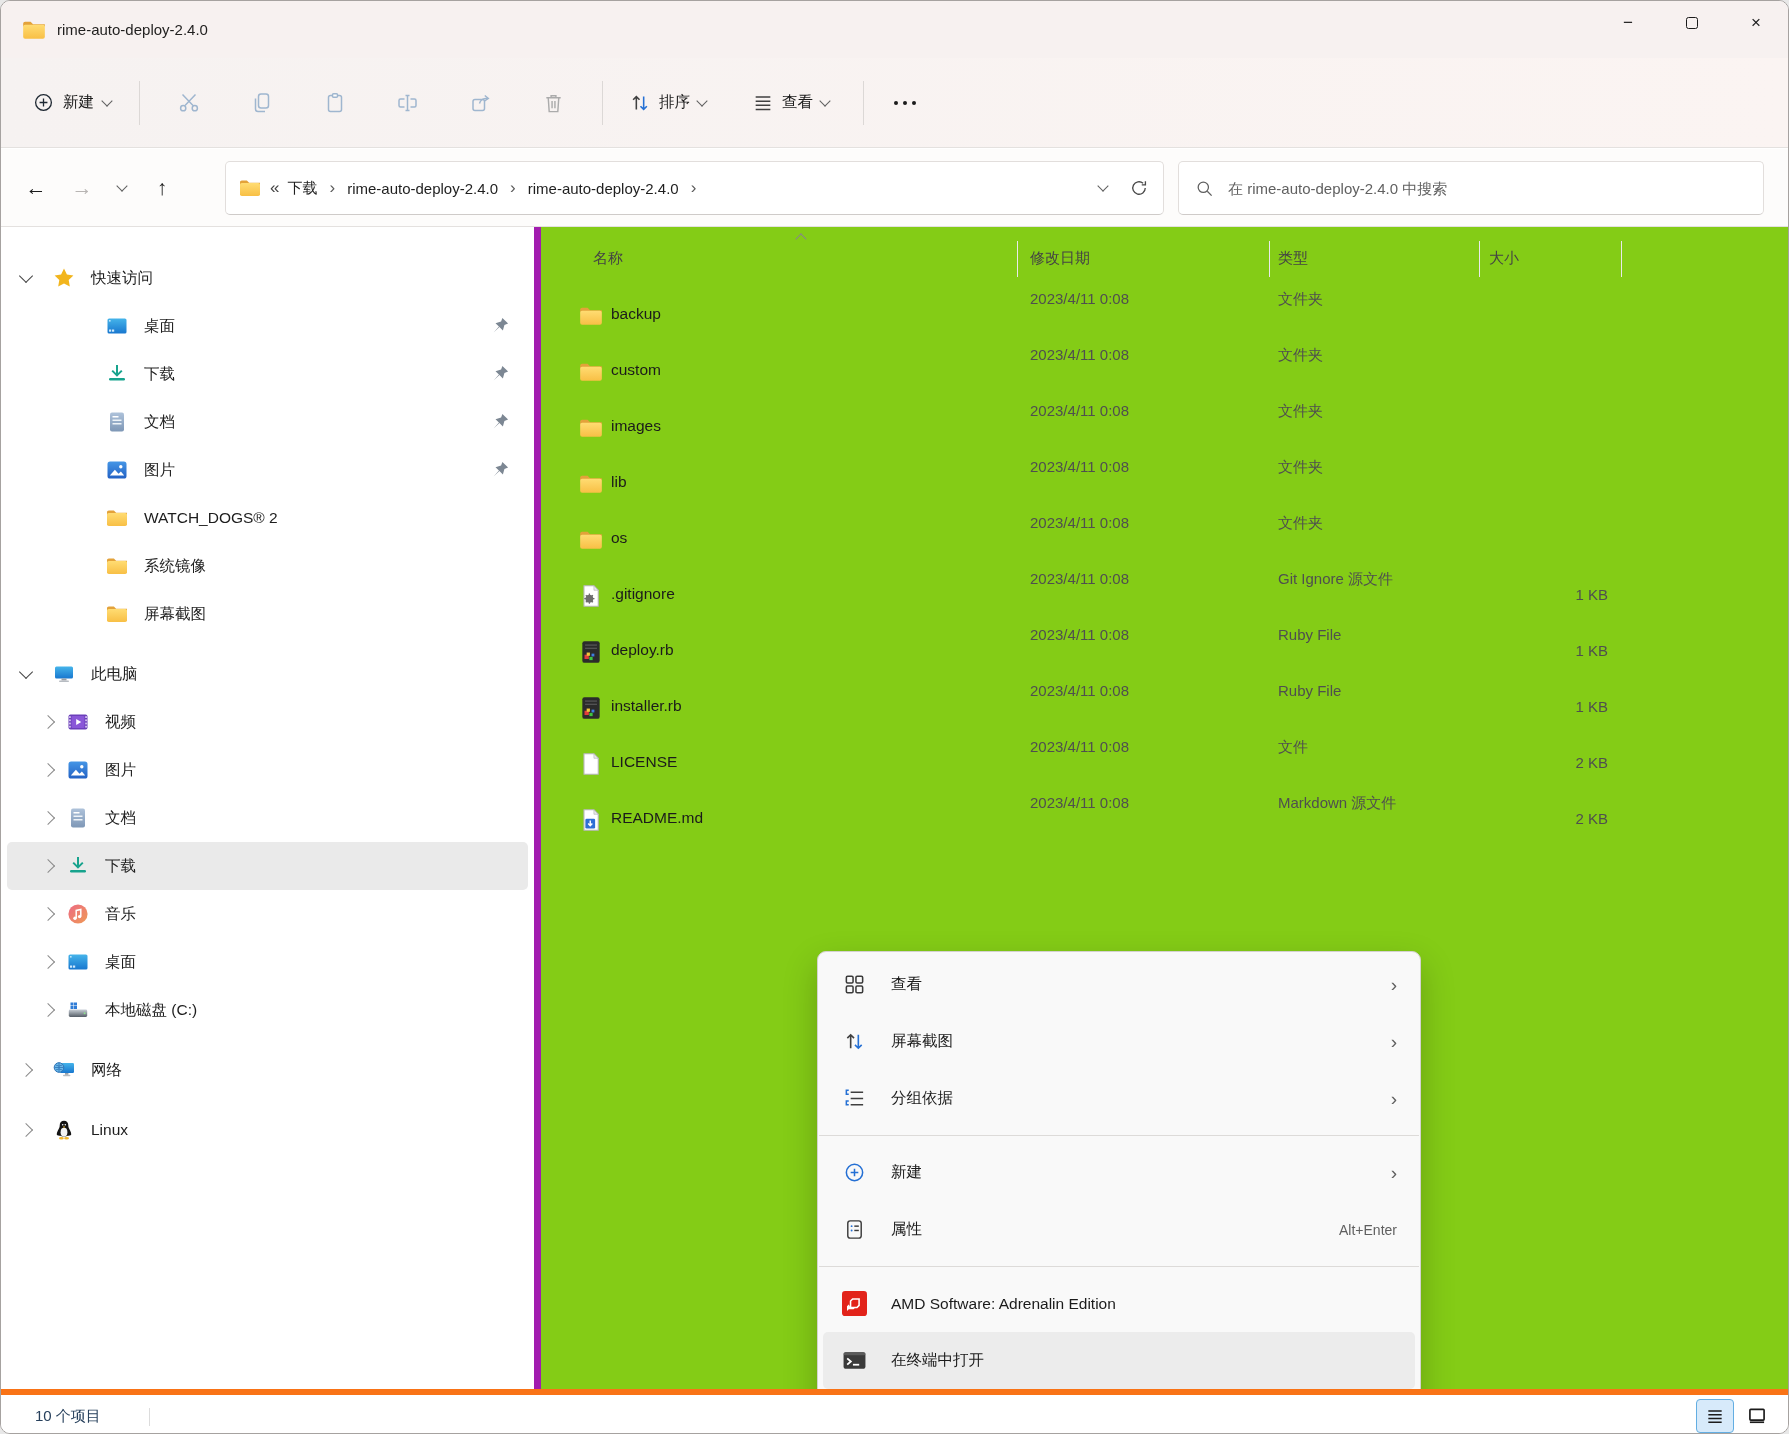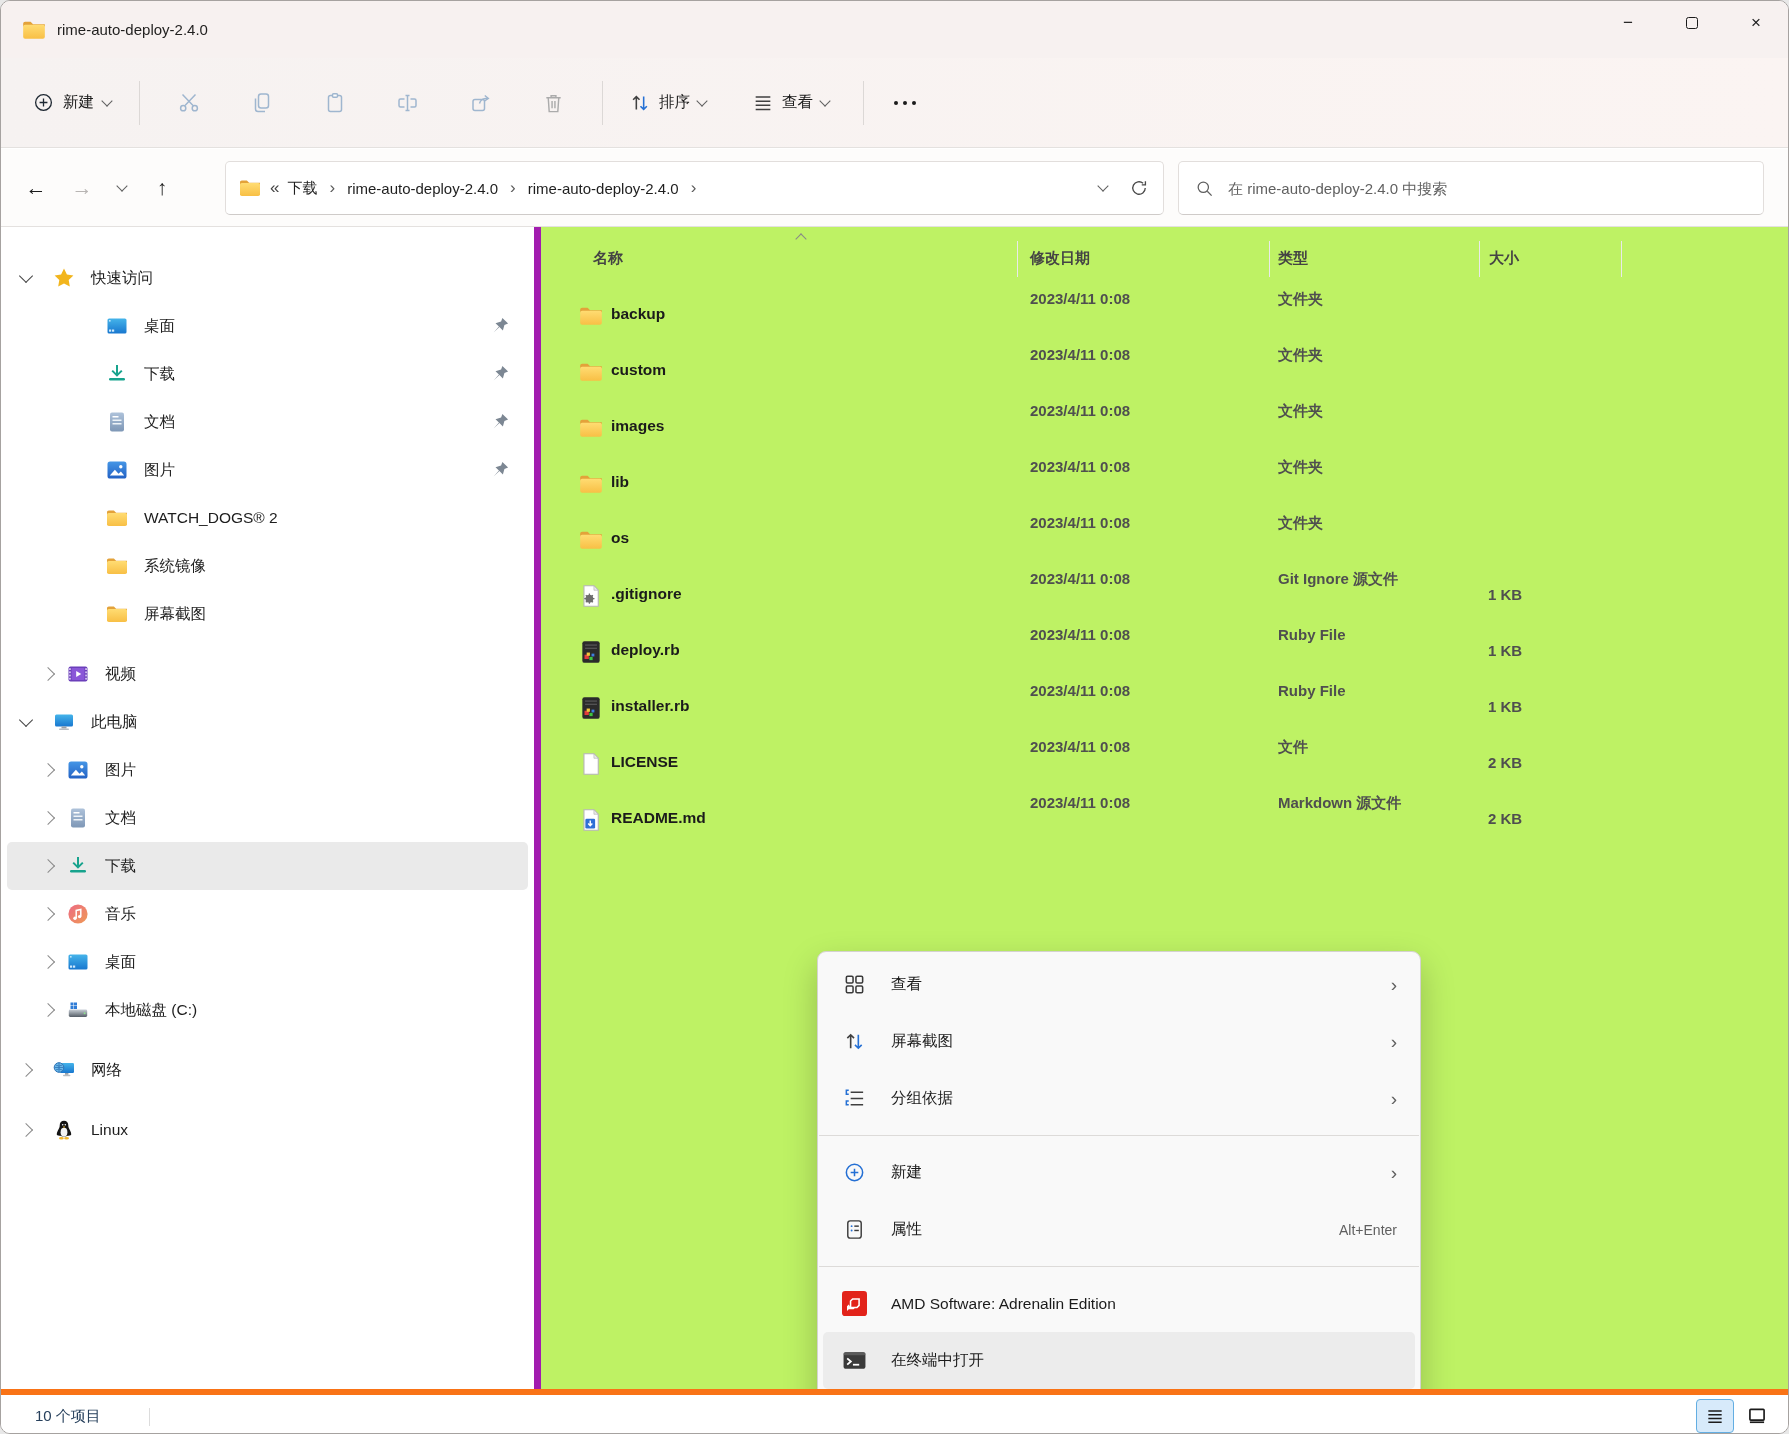--- a/index.html
+++ b/index.html
@@ -57,32 +57,32 @@
   .sbrow .ic{width:26px;height:26px;flex:0 0 auto;display:flex;align-items:center;justify-content:center;}
   .sbrow .lbl{margin-left:14px;white-space:nowrap;}
   .g0 .ic{margin-left:44px;}
   .g1 .ic{margin-left:97px;}
   .g2 .ic{margin-left:58px;}
   .sbrow.sel{background:#eaeaea;}
   .pin{position:absolute;right:18px;top:14px;width:19px;height:19px;}
   .sb-gap{height:12px;}
 
   
-  .main{position:absolute;left:540px;top:226px;right:0;bottom:44px;background:#bef264;font-weight:bold;}
+  .main{position:absolute;left:540px;top:226px;right:0;bottom:44px;background:#84cc16;}
   .colhead{position:absolute;left:0;top:0;right:0;height:61px;font-size:15px;color:#444;}
   .colhead .h{position:absolute;top:22px;}
   .colhead .vline{position:absolute;top:14px;width:1px;height:36px;background:#e9e9e9;}
   .sortcaret{position:absolute;left:256px;top:8px;width:8px;height:8px;border-left:1.3px solid #888;border-top:1.3px solid #888;transform:rotate(45deg);}
   .frow{position:absolute;left:6px;right:10px;height:56px;border-radius:5px;}
   .frow .f-icon{position:absolute;left:31px;top:15px;width:26px;height:26px;}
   .f-name{position:absolute;left:64px;top:17px;font-size:15.5px;color:#1b1b1b;white-space:nowrap;}
   .f-date,.f-type{position:absolute;top:2px;font-size:15px;color:#4f4f4f;white-space:nowrap;}
   .f-date{left:483px;}
   .f-type{left:731px;}
-  .f-size{position:absolute;right:170px;top:18px;width:120px;font-size:15px;color:#4f4f4f;}
+  .f-size{position:absolute;right:170px;top:18px;width:120px;text-align:right;font-size:15px;color:#4f4f4f;}
 
   
   .ctxmenu{position:absolute;left:816px;top:950px;width:604px;background:#f9f9f9;border:1px solid #d4d2d0;
     border-radius:9px;box-shadow:0 14px 34px rgba(0,0,0,.22);padding:4px 0 10px;}
   .mi{height:57px;margin:0 5px;border-radius:5px;display:flex;align-items:center;padding:0 18px;font-size:15.5px;color:#1b1b1b;}
   .mi .mico{width:27px;height:27px;display:flex;align-items:center;justify-content:center;flex:0 0 auto;}
   .mi .mlbl{margin-left:23px;white-space:nowrap;}
   .mi .right{margin-left:auto;color:#5f5f5f;font-size:14px;}
   .mi .arr{margin-left:auto;color:#5f5f5f;font-size:19px;}
   .mi.hl{background:#ececec;}
@@ -437,37 +437,37 @@
     <div class="sbrow g1">
       <span class="ic">
           <svg width="24" height="24">
             <use href="#s-folder"></use>
           </svg>
         </span>
       <span class="lbl">屏幕截图</span>
     </div>
 
     <div class="sb-gap"></div>
+    <div class="sbrow g0">
+      <span class="twist open"></span>
+      <span class="ic">
+          <svg width="24" height="24">
+            <use href="#s-computer"></use>
+          </svg>
+        </span>
+      <span class="lbl">此电脑</span>
+    </div>
     <div class="sbrow g2">
       <span class="twist closed" style="left:36px"></span>
       <span class="ic">
           <svg width="24" height="24">
             <use href="#s-video"></use>
           </svg>
         </span>
       <span class="lbl">视频</span>
-    </div>
-    <div class="sbrow g0">
-      <span class="twist open"></span>
-      <span class="ic">
-          <svg width="24" height="24">
-            <use href="#s-computer"></use>
-          </svg>
-        </span>
-      <span class="lbl">此电脑</span>
     </div>
     <div class="sbrow g2">
       <span class="twist closed" style="left:36px"></span>
       <span class="ic">
           <svg width="24" height="24">
             <use href="#s-pictures"></use>
           </svg>
         </span>
       <span class="lbl">图片</span>
     </div>

